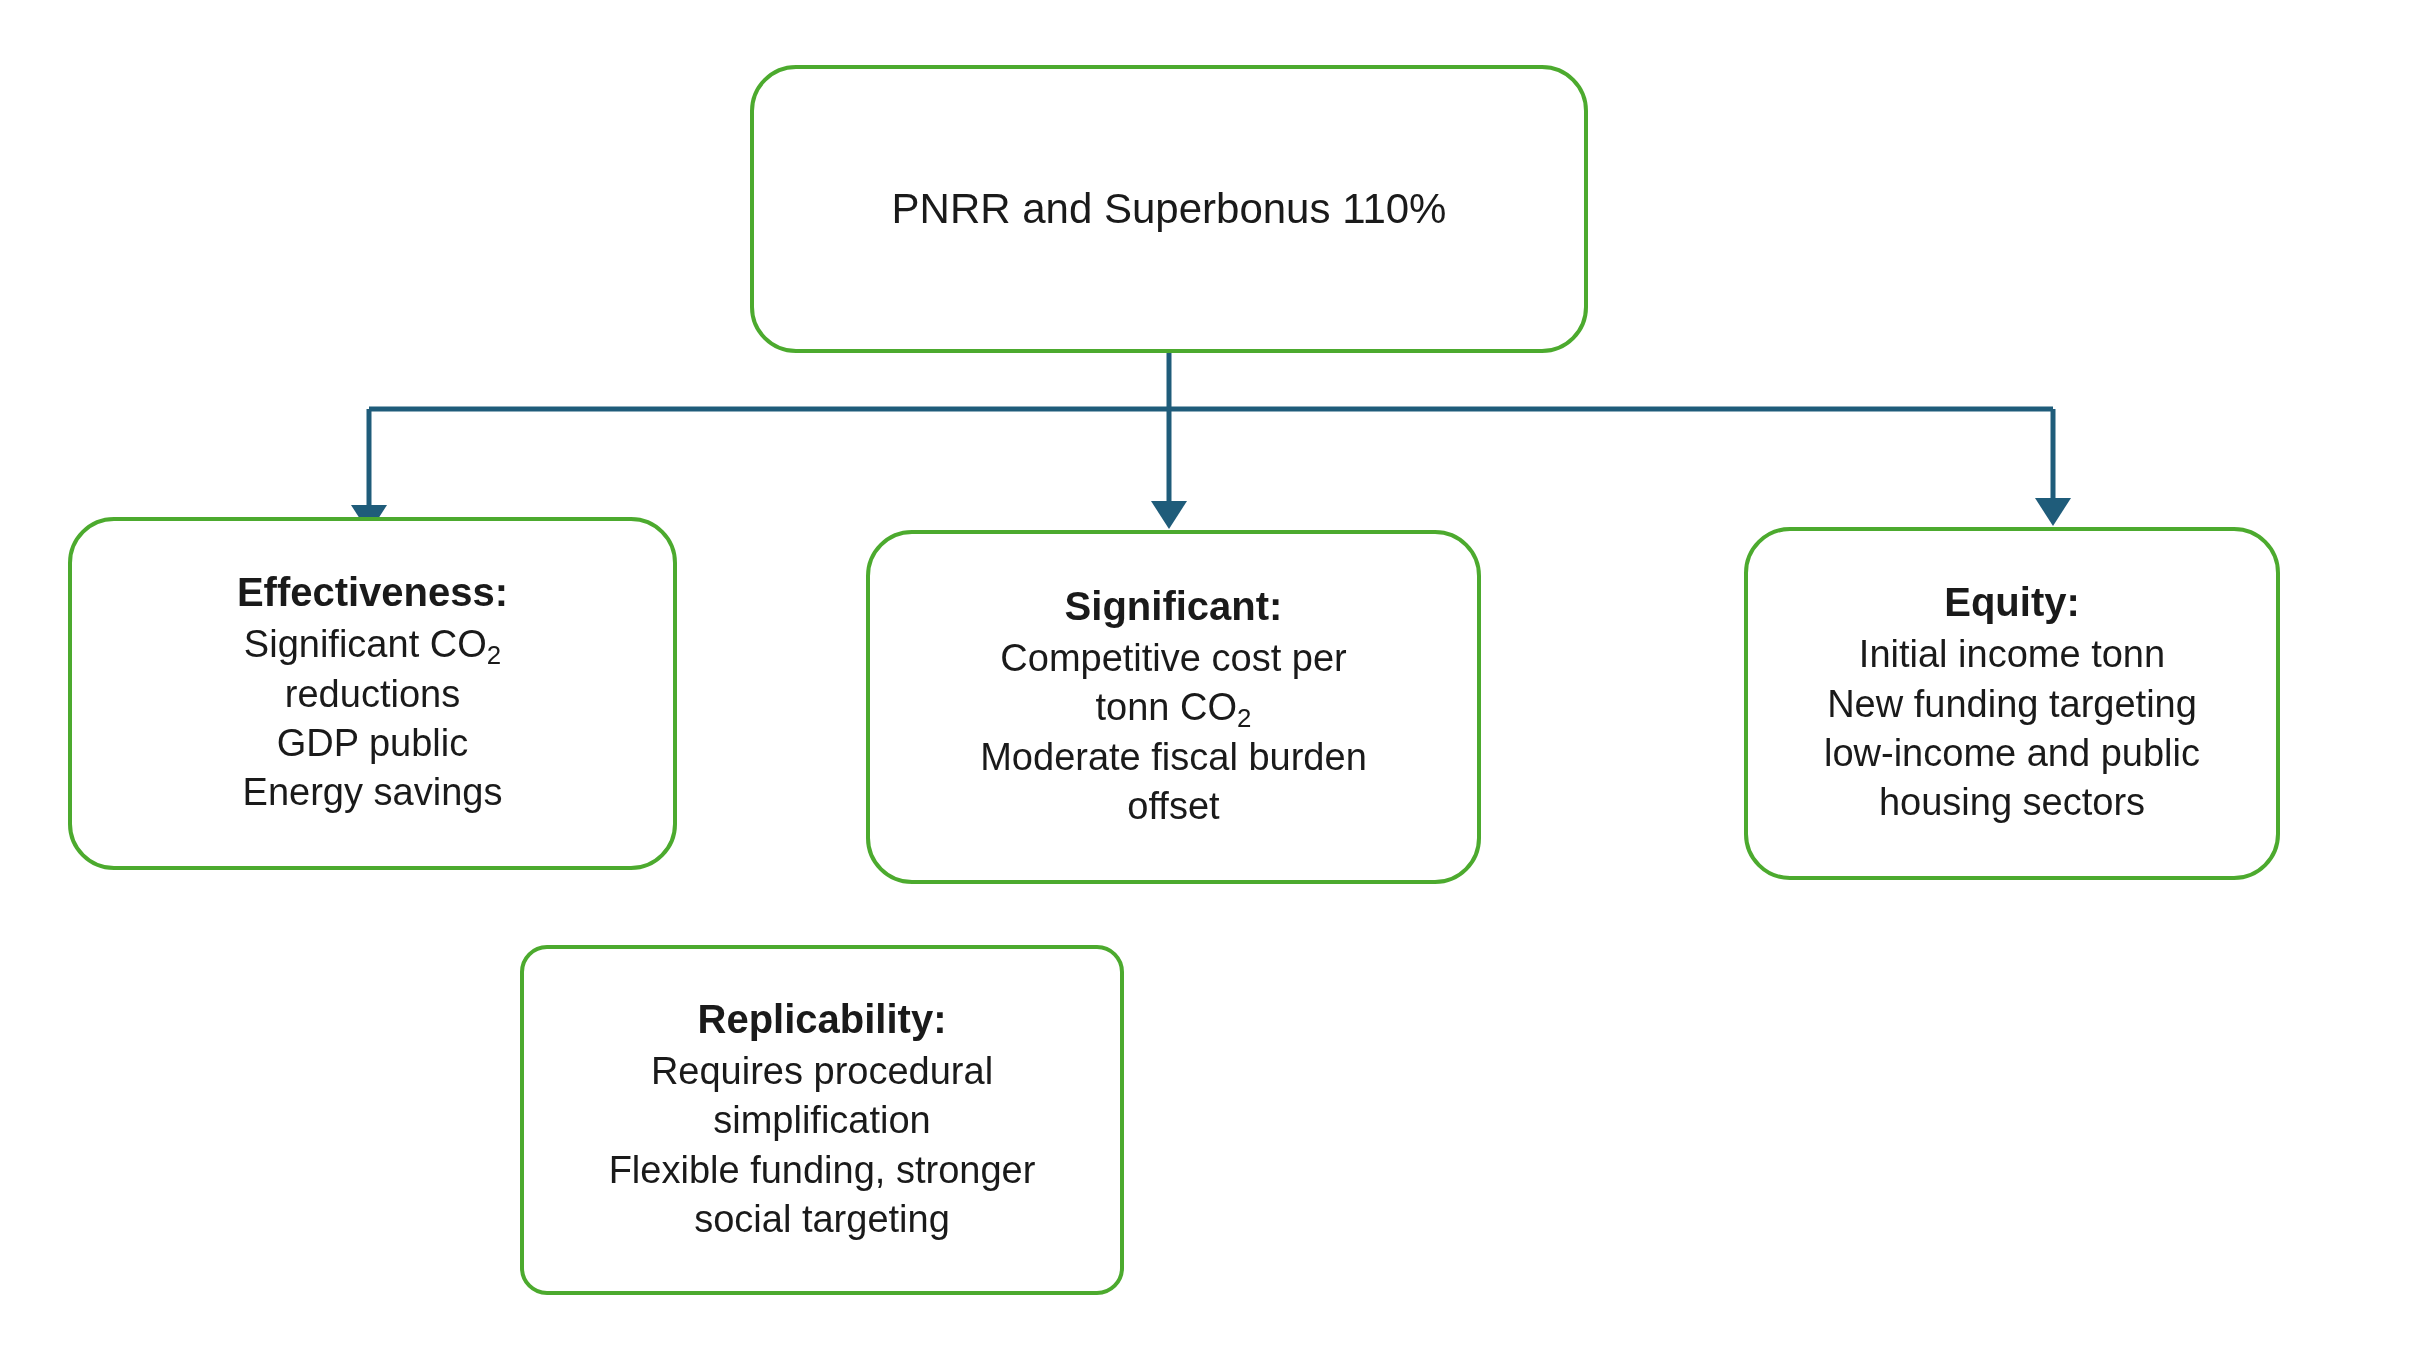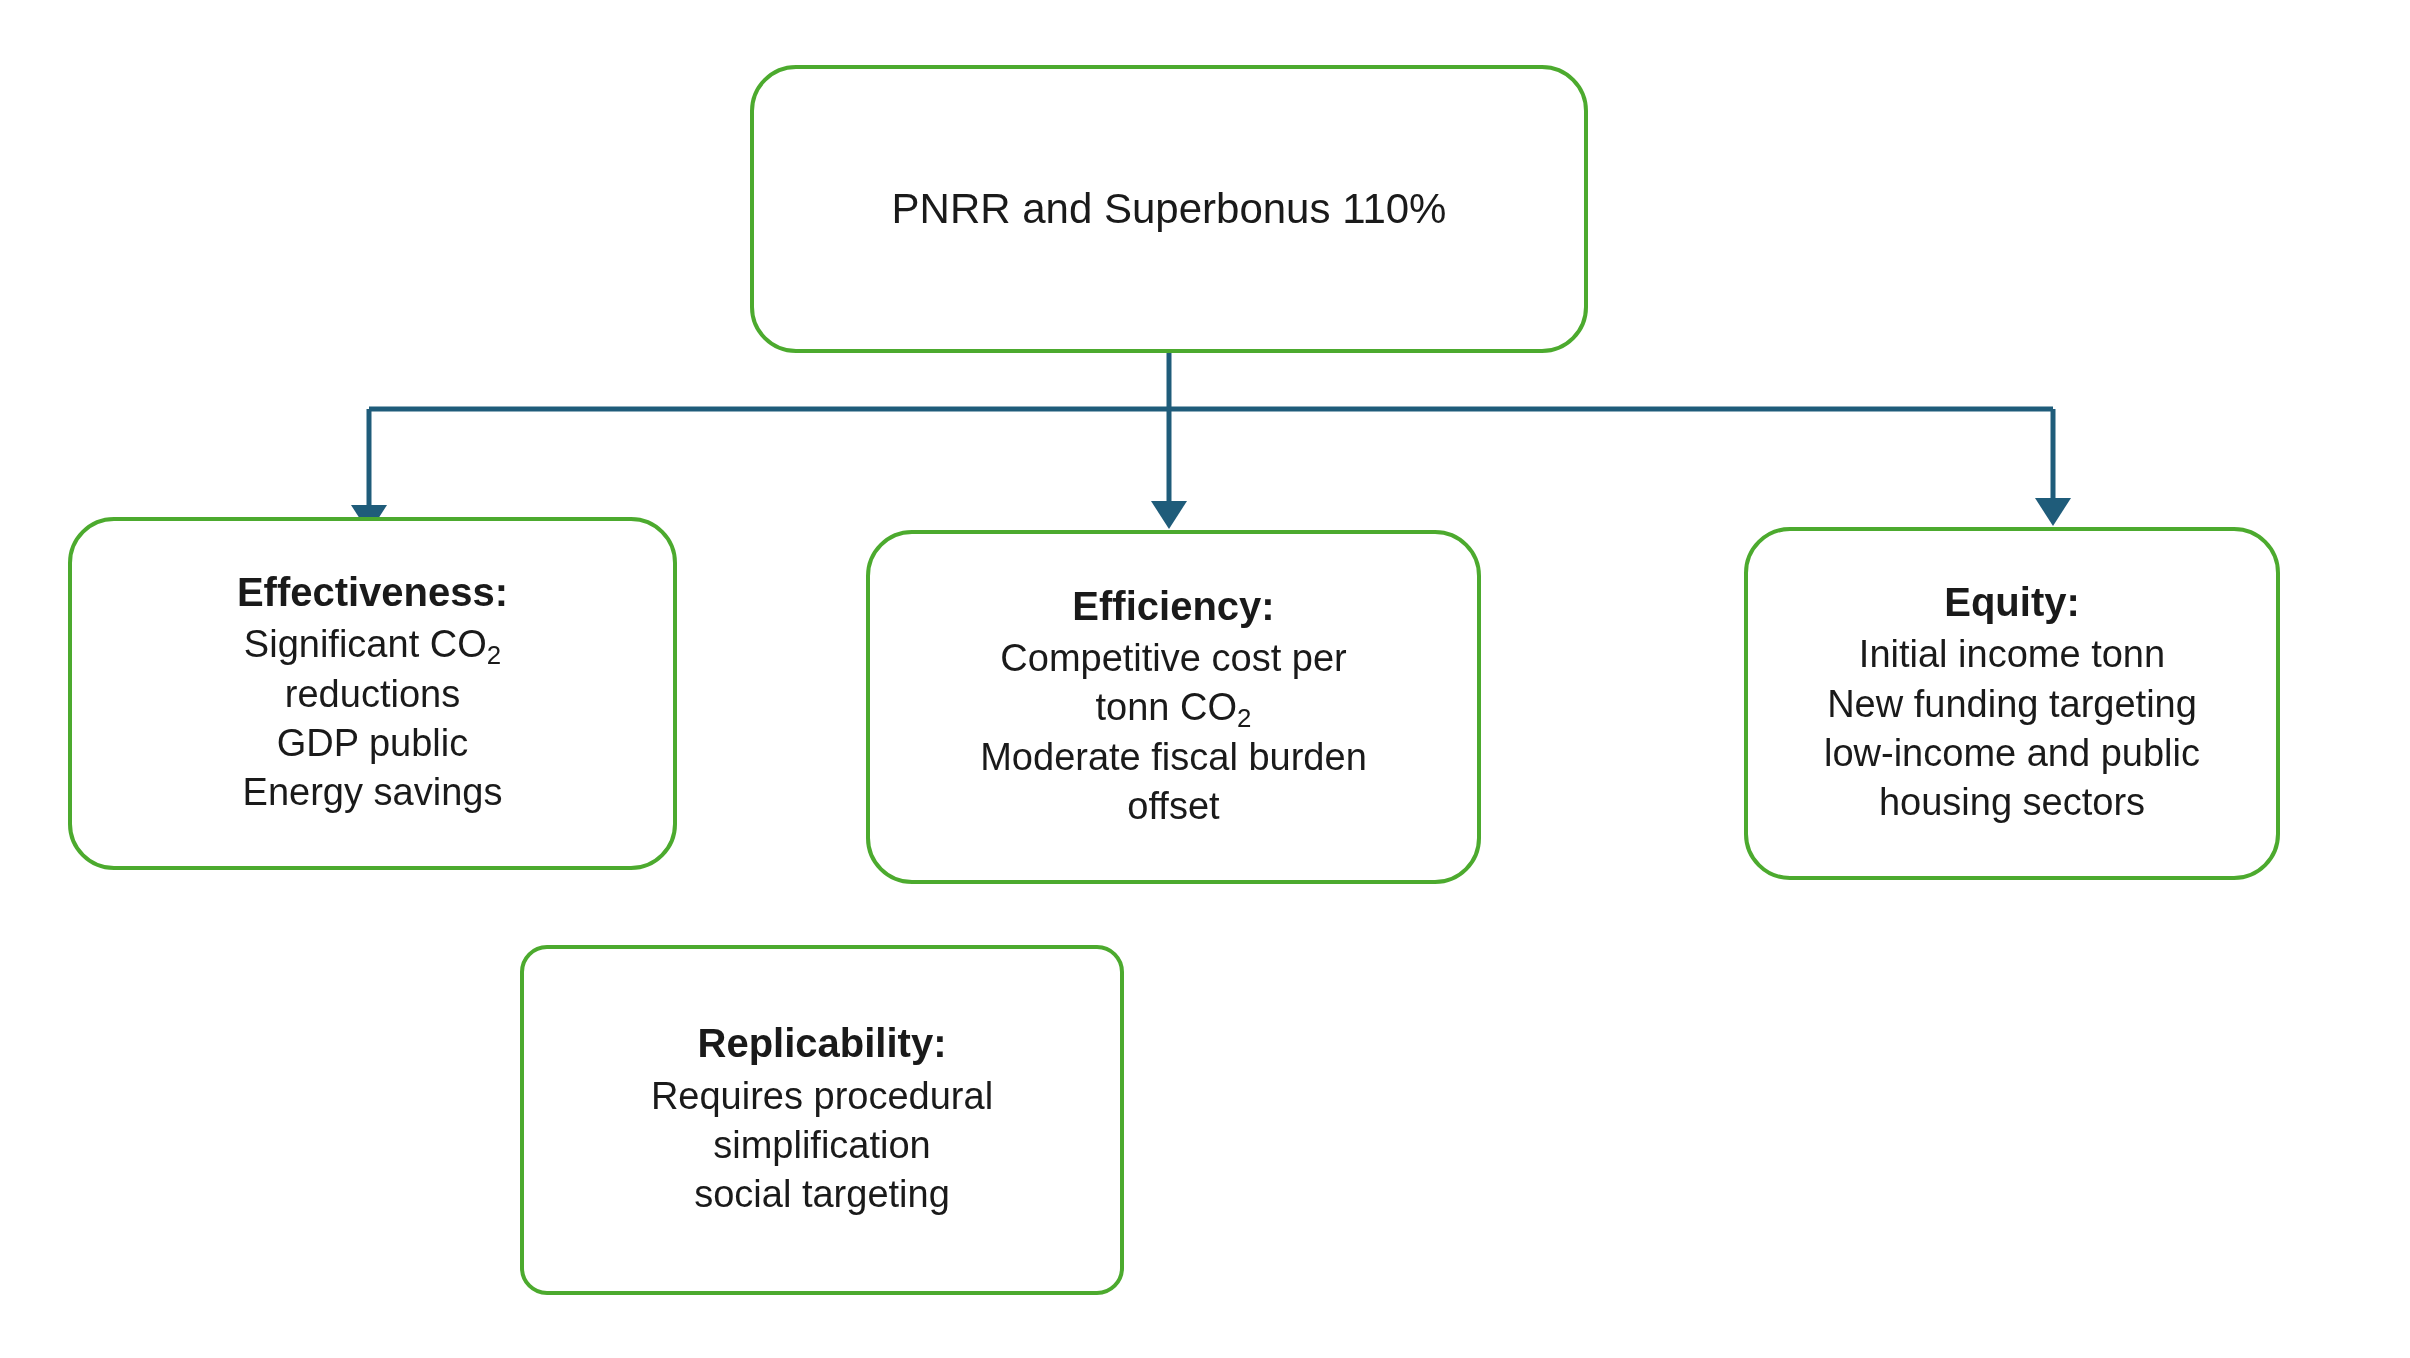--- a/index.html
+++ b/index.html
@@ -120,35 +120,36 @@
 
   <div class="node" id="node-effectiveness">
     <div class="title">Effectiveness:</div>
     <div class="line"><span>Significant CO</span><sub>2</sub></div>
     <div class="line">reductions</div>
     <div class="line">GDP public</div>
     <div class="line">Energy savings</div>
   </div>
 
   <div class="node" id="node-efficiency">
-    <div class="title">Efficiency:</div>
+    <div class="title">Significant:</div>
     <div class="line">Competitive cost per</div>
     <div class="line"><span>tonn CO</span><sub>2</sub></div>
     <div class="line">Moderate fiscal burden</div>
     <div class="line">offset</div>
   </div>
 
   <div class="node" id="node-equity">
     <div class="title">Equity:</div>
     <div class="line">Initial income tonn</div>
     <div class="line">New funding targeting</div>
     <div class="line">low-income and public</div>
     <div class="line">housing sectors</div>
   </div>
 
   <div class="node" id="node-replicability">
     <div class="title">Replicability:</div>
     <div class="line">Requires procedural</div>
     <div class="line">simplification</div>
+    <div class="line">Flexible funding, stronger</div>
     <div class="line">social targeting</div>
   </div>
 
 </div>
 
 </body></html>

